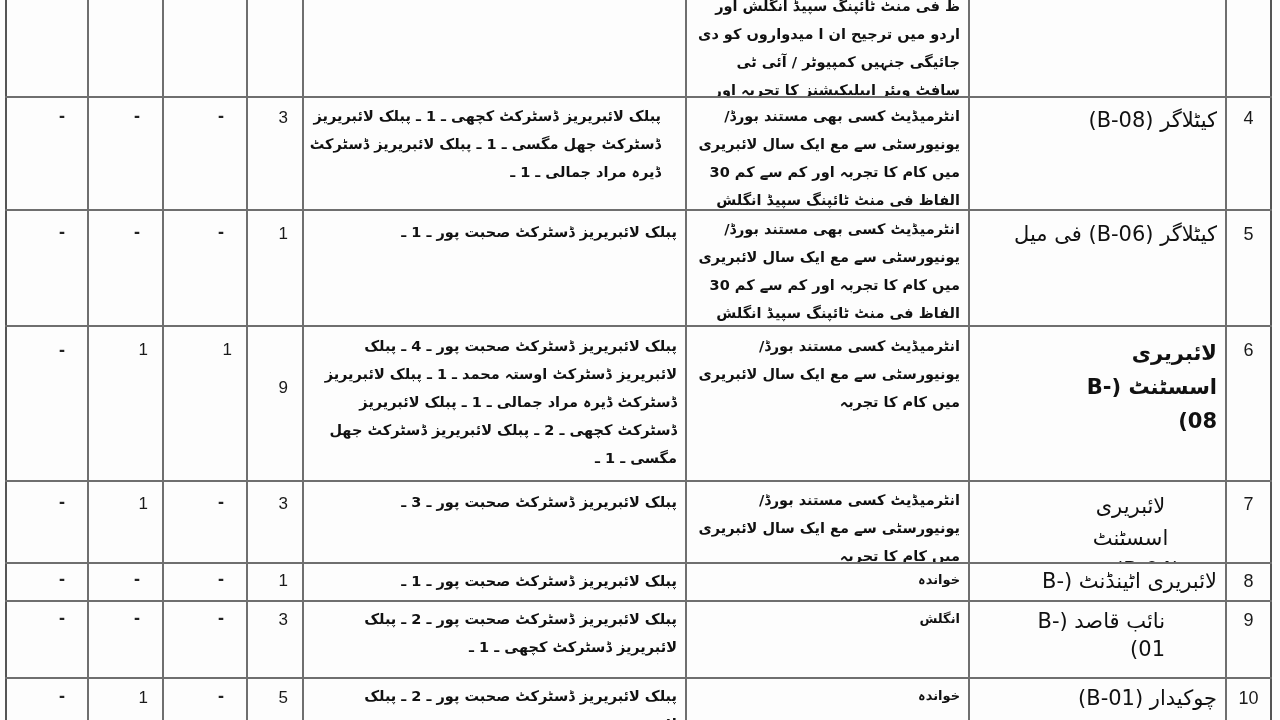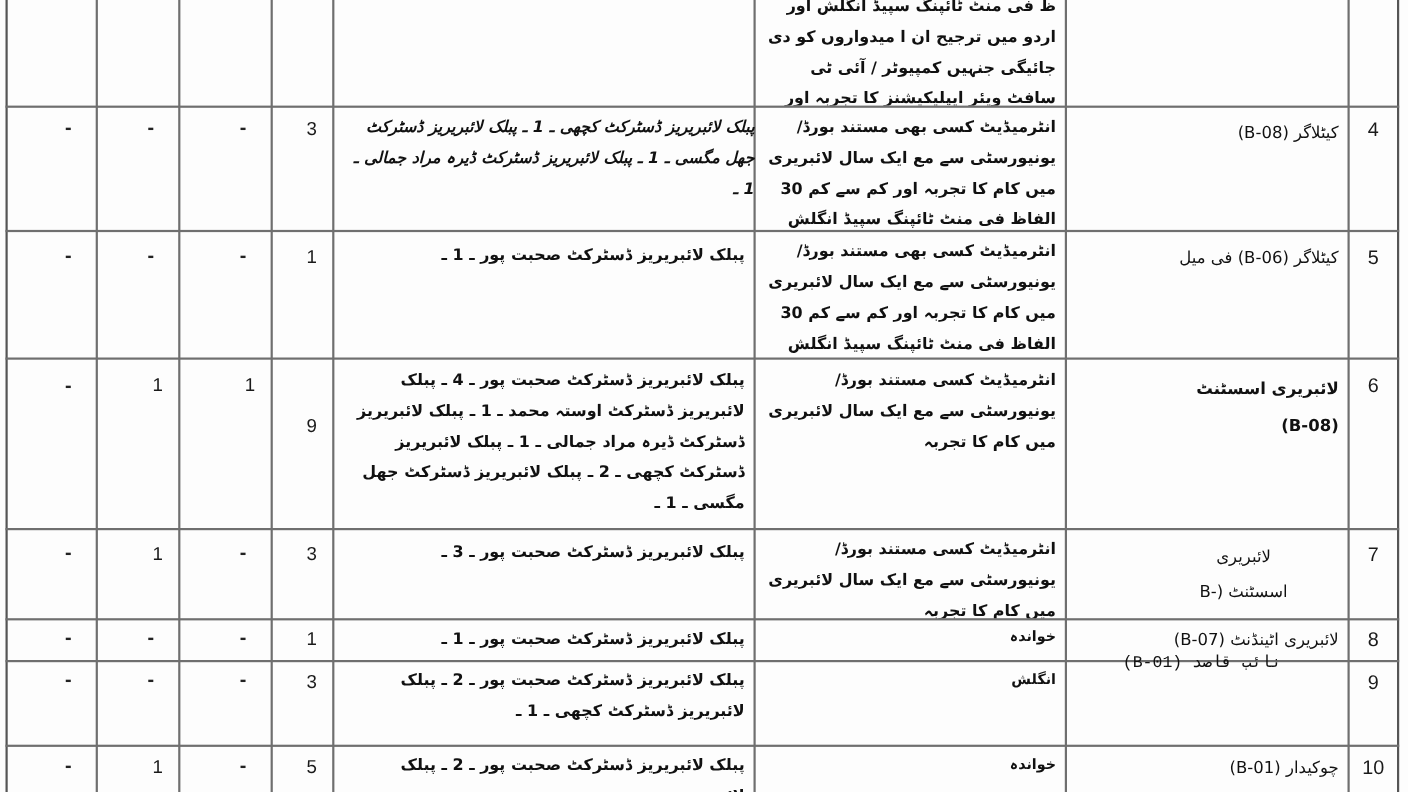--- a/index.html
+++ b/index.html
@@ -7,21 +7,21 @@
          font-family: "DejaVu Sans", sans-serif; color: #111; }
   .page { position: absolute; left: 0; top: 0; width: 1280px; height: 720px; background: #fdfdfd; }
   .vline { position: absolute; top: 0; width: 2px; height: 720px; background: #6f6f6f; }
   .vline.outer { background: #555; width: 2px; }
   .hline { position: absolute; height: 2px; background: #6f6f6f; }
   .cell { position: absolute; box-sizing: border-box; overflow: hidden; }
   .num { font-family: "Liberation Sans", sans-serif; font-size: 17px; color: #1a1a1a; text-align: right; padding-right: 14px; }
   .dash { font-family: "Liberation Sans", sans-serif; font-size: 18px; font-weight: bold; color: #222; text-align: right; padding-right: 22px; }
   .urdu { direction: rtl; text-align: right; font-family: "DejaVu Sans", sans-serif;
           font-size: 14.5px; line-height: 28px; font-weight: bold; color: #111; padding: 2px 8px 0 8px; }
-  .urdu.post { font-size: 15px; font-weight: normal; padding-left: 39px; }
+  .urdu.post { font-size: 21px; font-weight: normal; padding-left: 39px; }
   .sr { font-family: "Liberation Sans", sans-serif; font-size: 18px; text-align: center; color: #1a1a1a; }
 </style>
 </head>
 <body>
 
 <div class="page">
 
   <div class="vline outer" style="left:5px;"></div>
   <div class="vline" style="left:87px;"></div>
   <div class="vline" style="left:162px;"></div>
@@ -39,21 +39,21 @@
   <div class="hline" style="left:5px; width:1267px; top:562px;"></div>
   <div class="hline" style="left:5px; width:1267px; top:600px;"></div>
   <div class="hline" style="left:5px; width:1267px; top:677px;"></div>
 
   <div class="cell urdu" style="left:688px; top:-10px; width:280px; height:106px;">ظ فی منٹ ٹائپنگ سپیڈ انگلش اور اردو میں ترجیح ان ا میدواروں کو دی جائیگی جنہیں کمپیوٹر / آئی ٹی سافٹ ویئر ایپلیکیشنز کا تجربہ اور اردو ٹائپنگ کی مہارت حاصل ہو۔</div>
 
   <div>
     <div class="cell sr" style="left:1227px; top:108px; width:43px;">4</div>
     <div class="cell urdu post" style="left:970px; top:104px; width:255px; height:105px;">کیٹلاگر (B-08)</div>
     <div class="cell urdu" style="left:688px; top:100px; width:280px; height:109px;">انٹرمیڈیٹ کسی بھی مستند بورڈ/یونیورسٹی سے مع ایک سال لائبریری میں کام کا تجربہ اور کم سے کم 30 الفاظ فی منٹ ٹائپنگ سپیڈ انگلش اور اردو میں</div>
-    <div class="cell urdu" style="left:313px; top:100px; width:381px; height:109px;font-style:italic;">پبلک لائبریریز ڈسٹرکٹ کچھی ـ 1 ـ پبلک لائبریریز ڈسٹرکٹ جھل مگسی ـ 1 ـ پبلک لائبریریز ڈسٹرکٹ ڈیرہ مراد جمالی ـ 1 ـ</div>
+    <div class="cell urdu" style="left:288px; top:100px; width:381px; height:109px;">پبلک لائبریریز ڈسٹرکٹ کچھی ـ 1 ـ پبلک لائبریریز ڈسٹرکٹ جھل مگسی ـ 1 ـ پبلک لائبریریز ڈسٹرکٹ ڈیرہ مراد جمالی ـ 1 ـ</div>
     <div class="cell num" style="left:248px; top:108px; width:54px;">3</div>
     <div class="cell dash" style="left:164px; top:106px; width:82px;">-</div>
     <div class="cell dash" style="left:89px; top:106px; width:73px;">-</div>
     <div class="cell dash" style="left:7px; top:106px; width:80px;">-</div>
   </div>
 
   <div>
     <div class="cell sr" style="left:1227px; top:224px; width:43px;">5</div>
     <div class="cell urdu post" style="left:970px; top:218px; width:255px; height:107px;">کیٹلاگر (B-06) فی میل</div>
     <div class="cell urdu" style="left:688px; top:213px; width:280px; height:112px;">انٹرمیڈیٹ کسی بھی مستند بورڈ/یونیورسٹی سے مع ایک سال لائبریری میں کام کا تجربہ اور کم سے کم 30 الفاظ فی منٹ ٹائپنگ سپیڈ انگلش اور اردو میں</div>
@@ -92,21 +92,21 @@
     <div class="cell urdu" style="left:688px; top:564px; width:280px; height:36px; font-size:13px;">خواندہ</div>
     <div class="cell urdu" style="left:304px; top:565px; width:381px; height:35px;">پبلک لائبریریز ڈسٹرکٹ صحبت پور ـ 1 ـ</div>
     <div class="cell num" style="left:248px; top:571px; width:54px;">1</div>
     <div class="cell dash" style="left:164px; top:569px; width:82px;">-</div>
     <div class="cell dash" style="left:89px; top:569px; width:73px;">-</div>
     <div class="cell dash" style="left:7px; top:569px; width:80px;">-</div>
   </div>
 
   <div>
     <div class="cell sr" style="left:1227px; top:610px; width:43px;">9</div>
-    <div class="cell urdu post" style="left:970px; top:587px; width:203px; height:72px;font-family:Liberation Mono, monospace;">نائب قاصد (B-01)</div>
+    <div class="cell urdu post" style="left:970px; top:605px; width:203px; height:72px;">نائب قاصد (B-01)</div>
     <div class="cell urdu" style="left:688px; top:603px; width:280px; height:74px; font-size:13px;">انگلش</div>
     <div class="cell urdu" style="left:304px; top:603px; width:381px; height:74px;">پبلک لائبریریز ڈسٹرکٹ صحبت پور ـ 2 ـ پبلک لائبریریز ڈسٹرکٹ کچھی ـ 1 ـ</div>
     <div class="cell num" style="left:248px; top:610px; width:54px;">3</div>
     <div class="cell dash" style="left:164px; top:608px; width:82px;">-</div>
     <div class="cell dash" style="left:89px; top:608px; width:73px;">-</div>
     <div class="cell dash" style="left:7px; top:608px; width:80px;">-</div>
   </div>
 
   <div>
     <div class="cell sr" style="left:1227px; top:688px; width:43px;">10</div>

